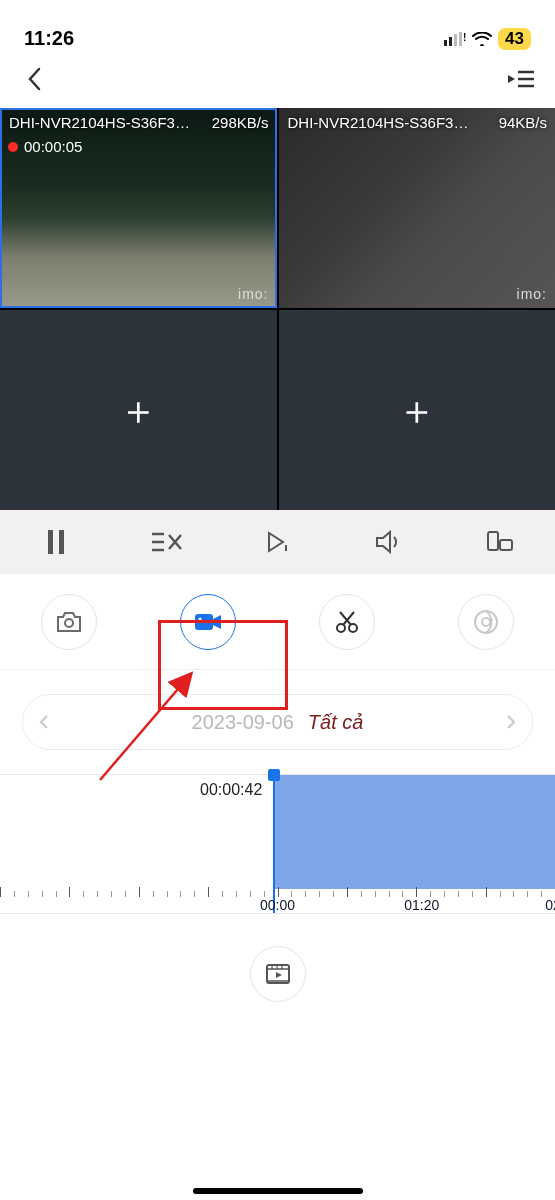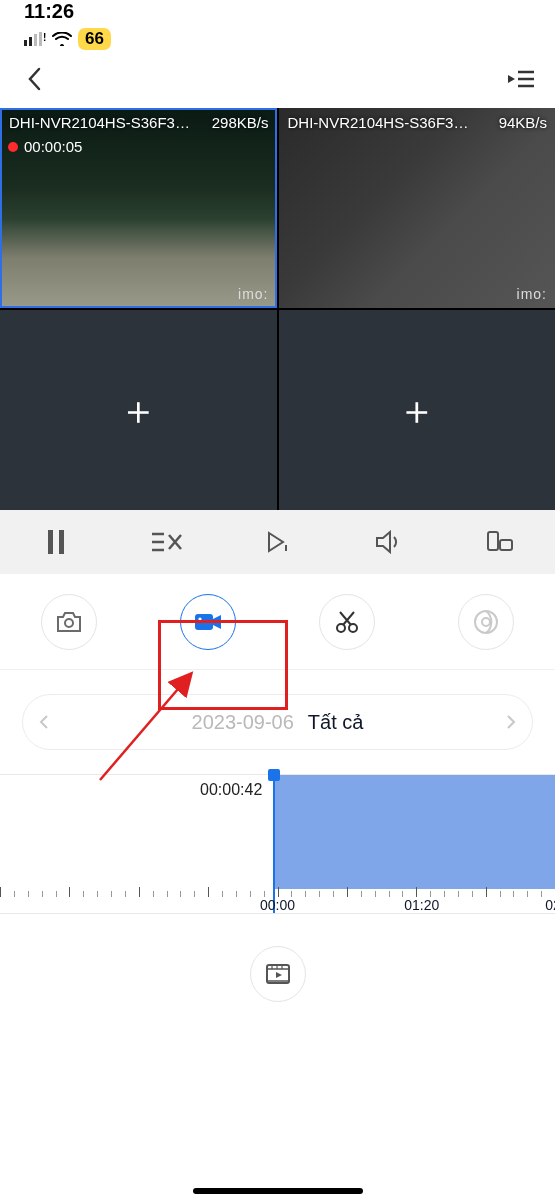--- a/index.html
+++ b/index.html
@@ -1,19 +1,19 @@
 <!DOCTYPE html>
 <html><head>
 <meta charset="utf-8">
 <style>
   * { box-sizing: border-box; margin: 0; padding: 0; }
   html, body { width: 555px; height: 1200px; font-family: -apple-system, Helvetica, Arial, sans-serif; background: #fff; color: #000; overflow: hidden; position: relative; }
 
   
-  .status-bar { height: 50px; display: flex; justify-content: space-between; align-items: flex-start; padding: 0 24px; font-weight: 600; font-size: 20px; flex-direction: column; }
+  .status-bar { height: 50px; display: flex; justify-content: space-between; align-items: flex-end; padding: 0 24px; font-weight: 600; font-size: 20px; }
   .status-right { display: flex; align-items: center; gap: 6px; }
   .battery { background: #ffd94a; border-radius: 7px; padding: 1px 7px; font-size: 17px; font-weight: 700; }
 
   
   .header { height: 58px; display: flex; align-items: center; justify-content: space-between; padding: 0 20px; }
   .header-title { font-size: 24px; font-weight: 700; }
   .hdr-icon { width: 28px; height: 28px; display: flex; align-items: center; justify-content: center; }
 
   
   .cam-grid { display: grid; grid-template-columns: 1fr 1fr; grid-template-rows: 200px 200px; gap: 2px; background: #000; }
@@ -42,21 +42,21 @@
   .circ-disabled { color:#c9c9c9; }
 
   
   .red-box { position:absolute; border:3px solid #e02020; top:620px; left:158px; width:130px; height:90px; pointer-events:none; }
 
   
   .date-row { padding: 24px 22px; }
   .date-pill { border: 1px solid #ececec; border-radius: 30px; height: 56px; display:flex; align-items:center; justify-content:space-between; padding:0 16px; color:#c8c8c8;gap:16px; }
   .date-center { display:flex; align-items:center; gap:14px; }
   .date-date { color:#b9b9b9; font-size: 20px; }
-  .date-filter { color:#0f172a; font-size: 20px; }
+  .date-filter { color:#7f1d1d; font-size: 20px; font-style: italic; }
 
   
   .tl-wrap { height: 140px; position: relative; background: #fff; border-top: 1px solid #e8e8e8; border-bottom: 1px solid #e8e8e8; }
   .tl-range { position:absolute; top:0; left:273px; right:0; bottom:24px; background:#7fa6e8; }
   .tl-time { position:absolute; top:6px; left:200px; font-size:16px; color:#222;text-align:center; }
   .tl-cursor { position:absolute; top:0; bottom:0; left:273px; width:2px; background:#1a73e8; }
   .tl-cursor::before { content:""; position:absolute; top:-6px; left:-5px; width:12px; height:12px; background:#1a73e8; border-radius:2px; }
   .tl-ticks { position:absolute; left:0; right:0; bottom:0; height:24px; }
   .tl-tick { position:absolute; bottom:16px; width:1px; height:6px; background:#999; }
   .tl-tick.major { height:10px; background:#555; }
@@ -87,21 +87,21 @@
           <rect x="10" y="2" width="3" height="12" fill="#bbb"></rect>
           <rect x="15" y="0" width="3" height="14" fill="#bbb"></rect>
           <text x="19" y="9" font-size="10" fill="#000">!</text>
         </svg>
     </span>
     <span>
       <svg width="20" height="14" viewBox="0 0 20 14">
           <path d="M10 13 a1 1 0 1 0 0.01 0 M4 7 a9 9 0 0 1 12 0 M1 4 a13 13 0 0 1 18 0" stroke="#000" stroke-width="2" fill="none" stroke-linecap="round"></path>
         </svg>
     </span>
-    <span class="battery">66</span>
+    <span class="battery">43</span>
   </div>
 </div>
 
 <div class="header">
   <div class="hdr-icon">
     <svg width="14" height="24" viewBox="0 0 14 24">
         <path d="M12 2 L3 12 L12 22" stroke="#333" stroke-width="2.5" fill="none" stroke-linecap="round"></path>
       </svg>
   </div>
   <div class="hdr-icon">

